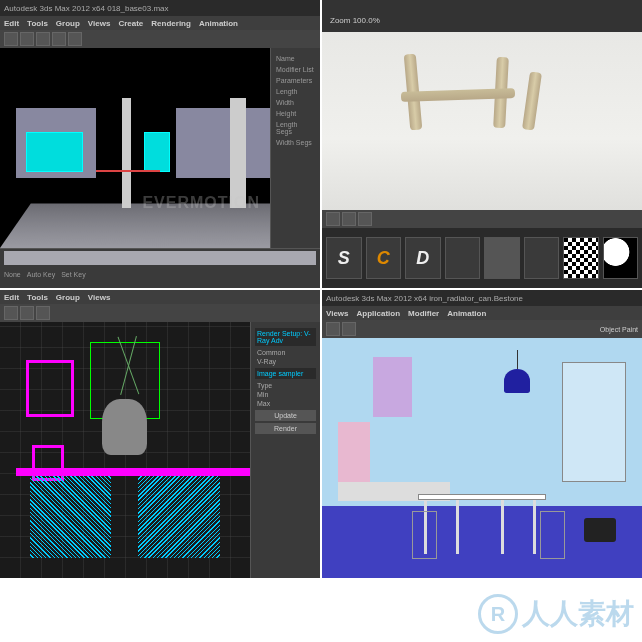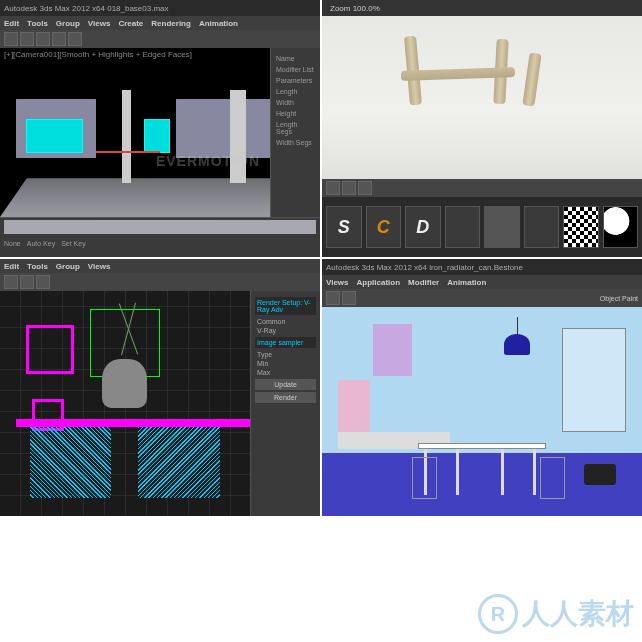--- a/index.html
+++ b/index.html
@@ -1,17 +1,17 @@
 <!DOCTYPE html>
 <html><head>
 <meta charset="utf-8">
 <style>
 * { margin: 0; padding: 0; box-sizing: border-box; }
 body { width: 642px; height: 642px; background: #fff; font-family: Arial, sans-serif; font-size: 9px; color: #ccc; overflow: hidden; }
-.grid { display: grid; grid-template-columns: 1fr 1fr; grid-template-rows: 1fr 1fr; width: 642px; height: 516px; gap: 2px; }
+.grid { display: grid; grid-template-columns: 1fr 1fr; grid-template-rows: 1fr 1fr; width: 642px; height: 578px; gap: 2px; }
 
 
 .panel { background: #3a3a3a; display: flex; flex-direction: column; overflow: hidden; position: relative; }
 .titlebar { background: #2a2a2a; height: 16px; display: flex; align-items: center; padding: 0 4px; font-size: 8px; color: #aaa; }
 .menubar { background: #3e3e3e; height: 14px; display: flex; align-items: center; padding: 0 4px; gap: 8px; font-size: 8px; color: #ccc; }
 .menubar span { cursor: pointer; font-weight: bold; }
 .toolbar { background: #444; height: 18px; display: flex; align-items: center; padding: 0 4px; gap: 2px; }
 .tool-btn { width: 14px; height: 14px; background: #555; border: 1px solid #666; }
 
 
@@ -28,25 +28,25 @@
 .p1 .shelf { position: absolute; bottom: 38%; right: 2%; width: 12%; height: 28%; background: repeating-linear-gradient(0deg, #0066aa 0 8px, #004488 8px 10px); border: 1px solid #0cf; }
 .p1 .cyan-box { position: absolute; bottom: 38%; height: 20%; background: #0dd; border: 1px solid #0ff; }
 .p1 .cb1 { left: 8%; width: 18%; }
 .p1 .cb2 { left: 45%; width: 8%; }
 .p1 .red-line { position: absolute; bottom: 38%; left: 30%; width: 20%; height: 2px; background: #d44; }
 .p1 .sidepanel { position: absolute; right: 0; top: 0; width: 50px; bottom: 0; background: #3a3a3a; border-left: 1px solid #555; padding: 4px; font-size: 7px; color: #999; }
 .p1 .sidepanel div { margin: 2px 0; padding: 1px; }
 .p1 .timeline { height: 40px; background: #3a3a3a; border-top: 1px solid #555; display: flex; flex-direction: column; }
 .p1 .track { height: 14px; background: #a8a8b0; margin: 2px 4px; }
 .p1 .statusbar { height: 14px; display: flex; align-items: center; padding: 0 4px; font-size: 7px; color: #999; gap: 6px; }
-.p1 .watermark { position: absolute; bottom: 48px; right: 60px; font-size: 14px; color: rgba(200,200,200,0.3); font-weight: bold; letter-spacing: 1px; }
+.p1 .watermark { position: absolute; bottom: 36px; right: 60px; font-size: 16px; color: rgba(200,200,200,0.3); font-weight: bold; letter-spacing: 1px; }
 
 
 .p2 { background: #2a2a2a; }
-.p2 .header { background: #333; height: 16px; display: flex; align-items: center; padding: 7px 8px; font-size: 8px; }
+.p2 .header { background: #333; height: 16px; display: flex; padding: 16px 8px; font-size: 8px; }
 .p2 .render { flex: 1; background: linear-gradient(180deg, #e8e8e5 0%, #f0f0ed 60%, #e0e0dd 100%); position: relative; overflow: hidden; }
 .p2 .chair-back { position: absolute; left: 15%; top: 10%; width: 65%; height: 50%; }
 .p2 .leg { position: absolute; width: 12px; background: linear-gradient(90deg, #b8a888, #d8cca8, #b8a888); border-radius: 4px; }
 .p2 .l1 { left: 18%; top: 5%; height: 85%; transform: rotate(-5deg); }
 .p2 .l2 { left: 60%; top: 8%; height: 80%; transform: rotate(3deg); }
 .p2 .l3 { left: 75%; top: 25%; height: 65%; transform: rotate(8deg); }
 .p2 .cross { position: absolute; left: 15%; top: 45%; width: 55%; height: 10px; background: linear-gradient(#c8bc98, #b8a888); border-radius: 4px; transform: rotate(-2deg); }
 .p2 .mat-strip { height: 60px; background: #2a2a2a; display: flex; align-items: center; padding: 4px; gap: 4px; }
 .p2 .mat { width: 42px; height: 42px; background: #3a3a3a; border: 1px solid #555; display: flex; align-items: center; justify-content: center; font-size: 18px; font-weight: bold; font-style: italic; color: #eee; }
 .p2 .mat.check { background: repeating-conic-gradient(#fff 0 25%, #000 0 50%) 0 0/8px 8px; }
@@ -117,21 +117,20 @@
       <span>Animation</span>
     </div>
     <div class="toolbar">
       <div class="tool-btn"></div>
       <div class="tool-btn"></div>
       <div class="tool-btn"></div>
       <div class="tool-btn"></div>
       <div class="tool-btn"></div>
     </div>
     <div class="viewport">
-      <div class="vp-label">[+][Camera001][Smooth + Highlights + Edged Faces]</div>
       <div class="scene">
         <div class="floor"></div>
         <div class="wall w1"></div>
         <div class="wall w2"></div>
         <div class="column c1"></div>
         <div class="column c2"></div>
         <div class="cyan-box cb1"></div>
         <div class="cyan-box cb2"></div>
         <div class="red-line"></div>
         <div class="shelf"></div>

